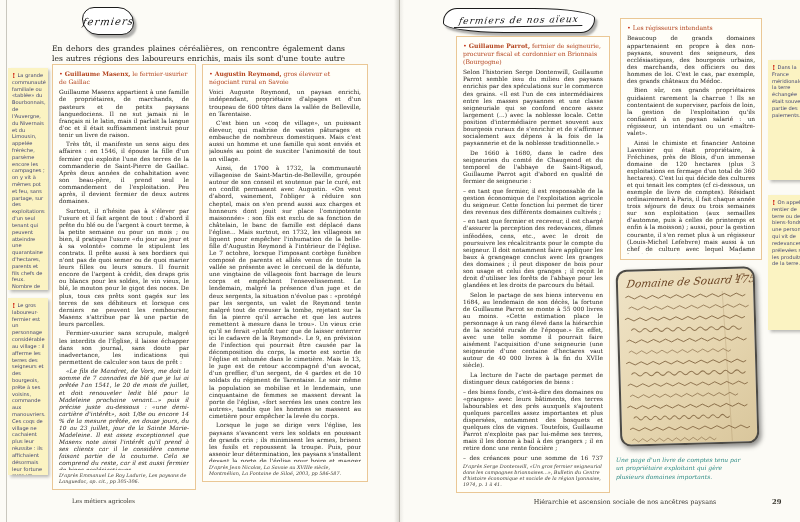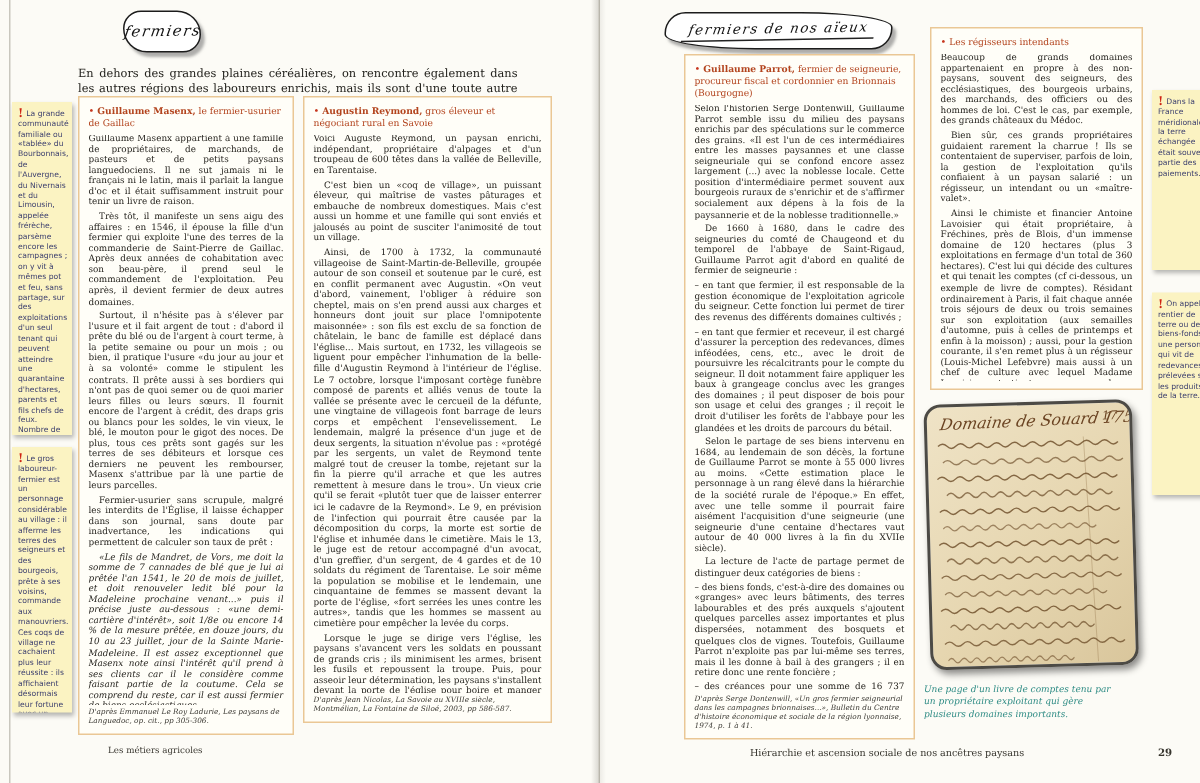--- a/index.html
+++ b/index.html
@@ -168,16 +168,16 @@
 
     <div class="caption" style="left:216px;top:456px;width:134px;">Une page d'un livre de comptes tenu par un propriétaire exploitant qui gère plusieurs domaines importants.</div>
 
     <div class="note" style="left:368px;top:60px;width:44px;height:120px;">
       <span class="bang">!</span><span>Dans la France méridionale, la terre échangée était souvent partie des paiements.</span>
     </div>
     <div class="note" style="left:368px;top:195px;width:44px;height:135px;">
       <span class="bang">!</span><span>On appelle rentier de terre ou de biens-fonds, une personne qui vit de redevances prélevées sur les produits de la terre.</span>
     </div>
 
-    <div class="footer-text" style="left:100px;top:498px;width:250px;text-align:left;">Hiérarchie et ascension sociale de nos ancêtres paysans</div>
+    <div class="footer-text" style="left:100px;top:498px;width:250px;text-align:center;">Hiérarchie et ascension sociale de nos ancêtres paysans</div>
     <div class="page-num" style="left:372px;top:498px;font-weight:bold;">29</div>
   </div>
 </div>
 
 </body></html>

